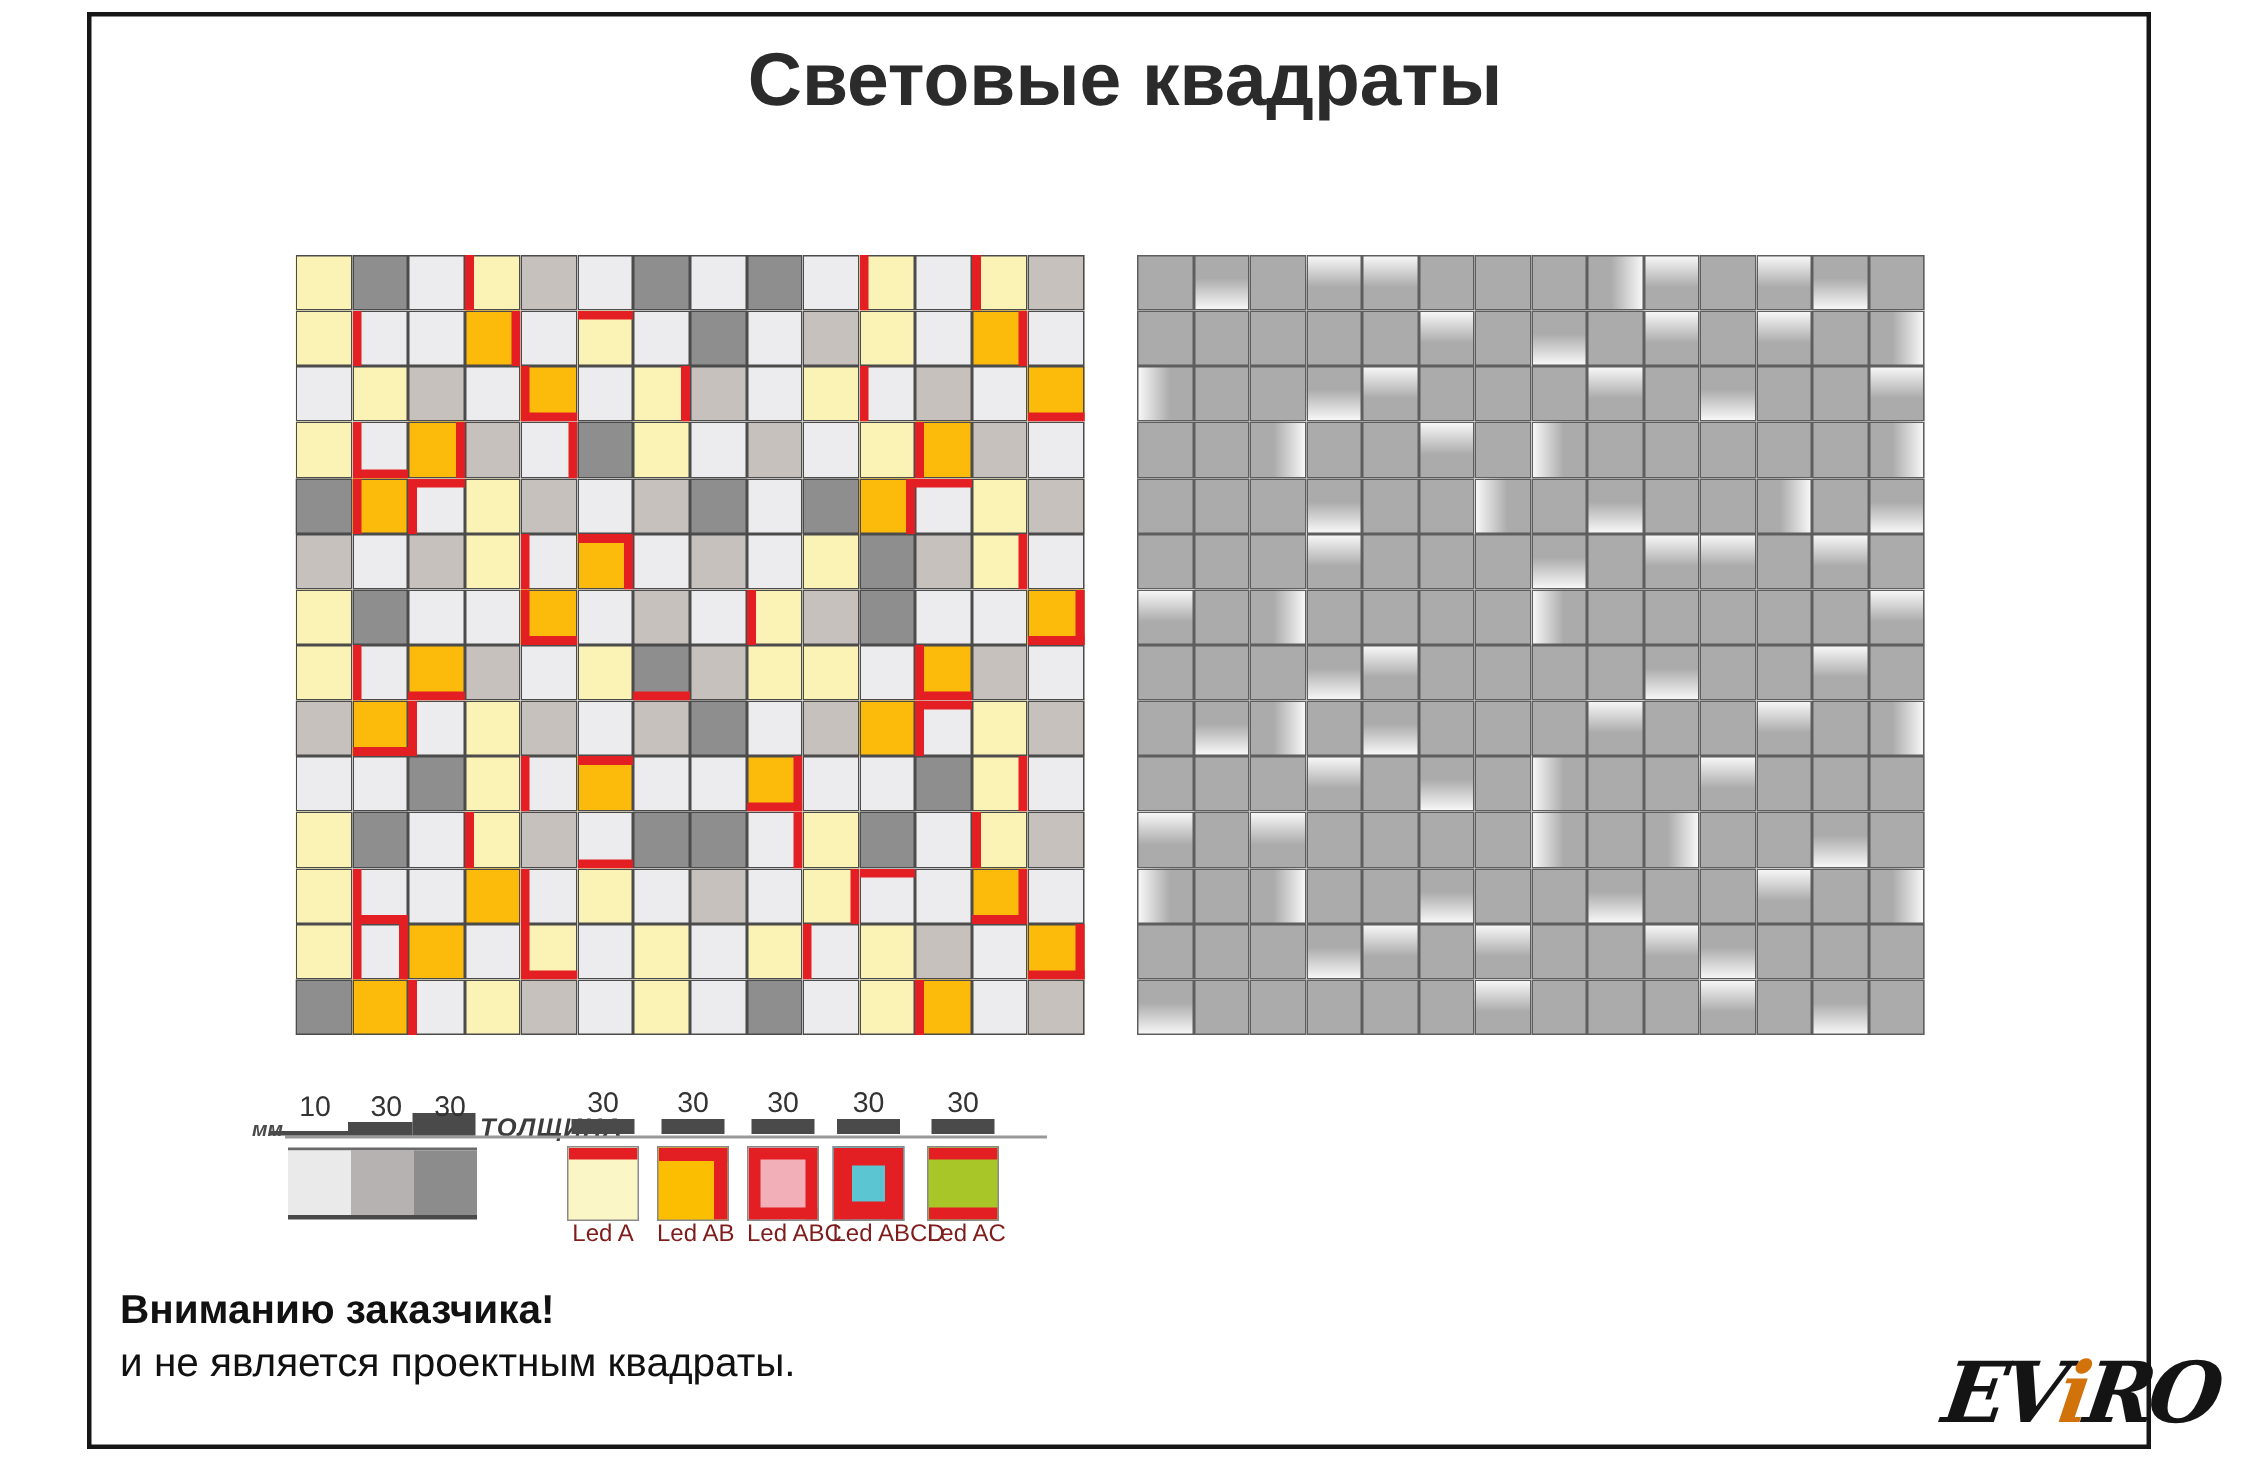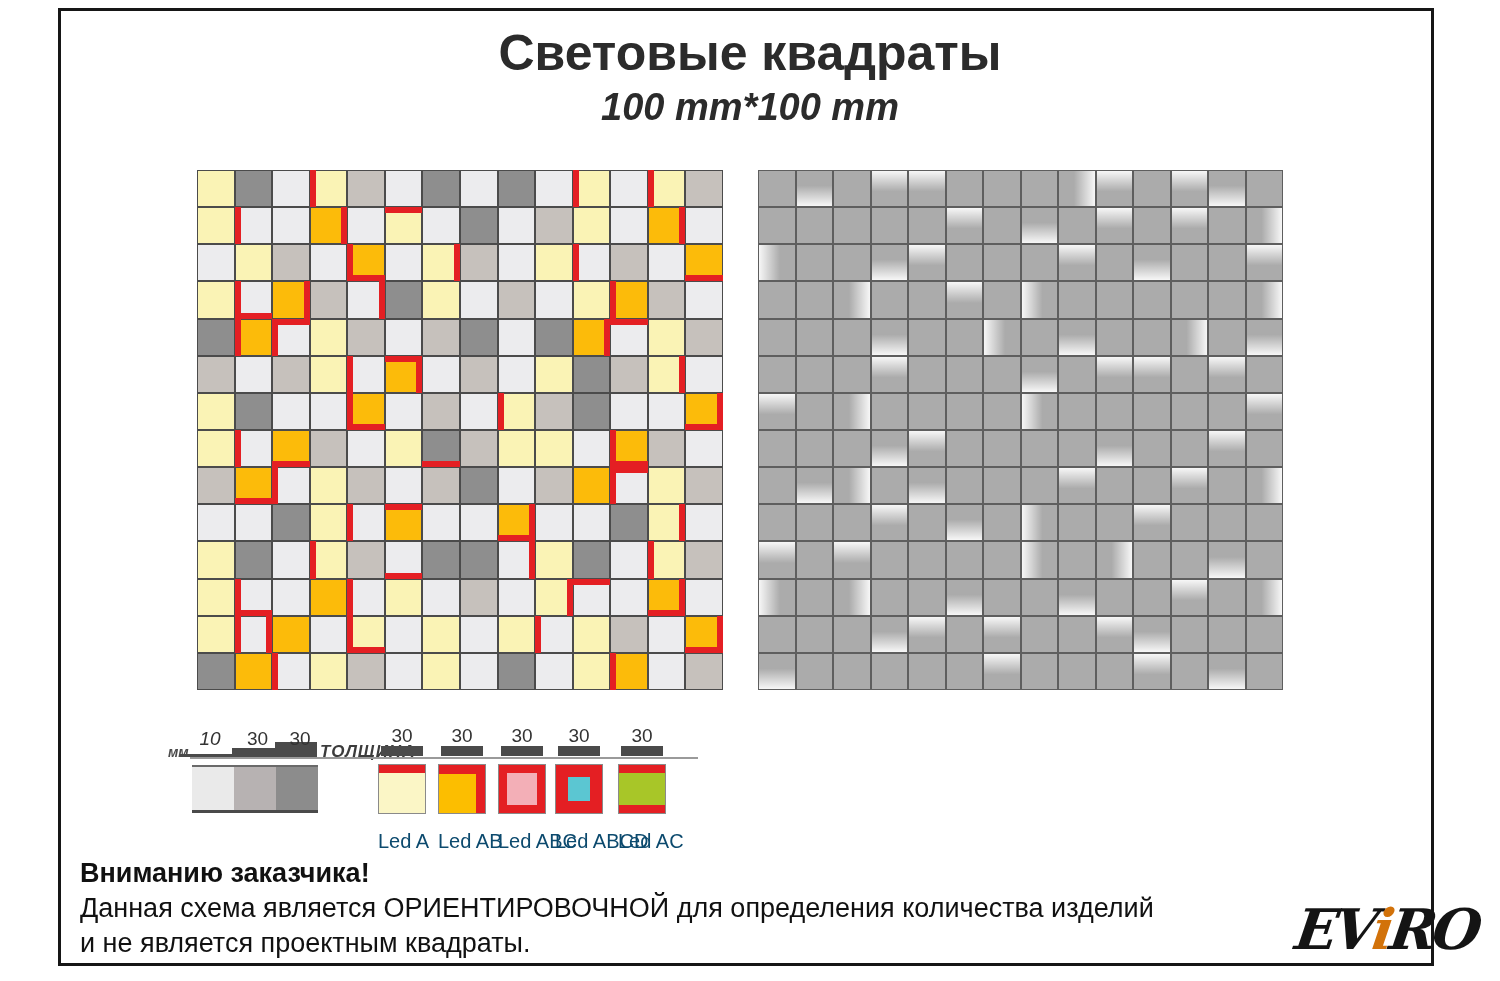--- a/index.html
+++ b/index.html
@@ -30,36 +30,35 @@
   .tolsh{position:absolute;left:320px;top:742px;font-size:17px;font-weight:bold;
          font-style:italic;color:#3c3c3c;letter-spacing:1px;}
   .sepline{position:absolute;left:190px;top:757px;width:508px;height:2px;background:#9a9a9a;}
   .tri{position:absolute;left:192px;top:765px;width:126px;height:48px;box-sizing:border-box;
        border-top:2px solid #6a6a6a;border-bottom:3px solid #4a4a4a;display:flex;}
   .tri div{flex:1;height:100%;}
   .led-item{position:absolute;width:48px;text-align:center;}
   .led-30{font-size:19px;color:#333;height:20px;line-height:20px;}
   .led-bar{width:42px;height:10px;background:#4a4a4a;margin:0 auto;}
   .led-swatch{width:100%;height:50px;margin-top:8px;box-sizing:border-box;border:1px solid #8a8a8a;}
-  .led-label{font-size:20px;color:#0c4a6e;margin-top:16px;white-space:nowrap;}
+  .led-label{font-size:16px;color:#7f1d1d;margin-top:0;white-space:nowrap;}
   .notice{position:absolute;left:80px;top:856px;font-size:27px;line-height:35px;color:#111;}
   .notice-h{font-weight:bold;}
   .logo{position:absolute;left:1296px;top:896px;font-family:"DejaVu Serif",serif;
         font-style:italic;font-weight:bold;font-size:56px;color:#141414;
         letter-spacing:-4px;transform:skewX(-8deg);}
   .logo .logo-i{color:#d2720a;}
 </style>
 </head>
 <body>
 
 <div class="page">
   <div class="frame"></div>
 
   <div class="title">Световые квадраты</div>
-  <div class="subtitle">100 mm*100 mm</div>
 
   <div id="left-grid" class="grid">
       <div class="mcell" style="background: rgb(250, 243, 181); box-shadow: rgb(75, 75, 75) 0px 0px 0px 1px inset;"></div>
       <div class="mcell" style="background: rgb(142, 142, 142); box-shadow: rgb(75, 75, 75) 0px 0px 0px 1px inset;"></div>
       <div class="mcell" style="background: rgb(236, 236, 238); box-shadow: rgb(75, 75, 75) 0px 0px 0px 1px inset;"></div>
       <div class="mcell" style="background: rgb(250, 243, 181); box-shadow: rgb(228, 31, 35) 6px 0px 0px 0px inset, rgb(75, 75, 75) 0px 0px 0px 1px inset;"></div>
       <div class="mcell" style="background: rgb(198, 193, 188); box-shadow: rgb(75, 75, 75) 0px 0px 0px 1px inset;"></div>
       <div class="mcell" style="background: rgb(236, 236, 238); box-shadow: rgb(75, 75, 75) 0px 0px 0px 1px inset;"></div>
       <div class="mcell" style="background: rgb(142, 142, 142); box-shadow: rgb(75, 75, 75) 0px 0px 0px 1px inset;"></div>
       <div class="mcell" style="background: rgb(236, 236, 238); box-shadow: rgb(75, 75, 75) 0px 0px 0px 1px inset;"></div>
@@ -457,29 +456,28 @@
   <div class="sepline"></div>
   <div class="tri" id="tri-swatch">
       <div style="background: rgb(234, 234, 234);"></div>
       <div style="background: rgb(183, 178, 178);"></div>
       <div style="background: rgb(140, 140, 140);"></div>
     </div>
   <div id="leds"></div>
 
   <div class="notice">
     <div class="notice-h">Вниманию заказчика!</div>
-    <div>Данная схема является ОРИЕНТИРОВОЧНОЙ для определения количества изделий</div>
     <div>и не является проектным квадраты.</div>
   </div>
 
   <div class="logo">
     <span>EV</span><span class="logo-i" style="color: rgb(210, 114, 10);">i</span><span>RO</span>
   </div>
 <div class="step" style="left: 180px; top: 754px; width: 52px; height: 3px;"></div>
-    <div class="step-label" style="left: 210px; top: 728px; font-style: italic;">10</div>
+    <div class="step-label" style="left: 210px; top: 728px;">10</div>
     <div class="step" style="left: 232px; top: 748px; width: 43px; height: 9px;"></div>
     <div class="step-label" style="left: 257.5px; top: 728px;">30</div>
     <div class="step" style="left: 275px; top: 742px; width: 42px; height: 15px;"></div>
     <div class="step-label" style="left: 300px; top: 728px;">30</div>
     <div class="led-item" style="left: 378px; top: 726px;">
       <div class="led-30">30</div>
       <div class="led-bar"></div>
       <div class="led-swatch" style="background: rgb(251, 246, 198); box-shadow: rgb(228, 31, 35) 0px 8px 0px 0px inset;"></div>
       <div class="led-label">Led A</div>
     </div>

